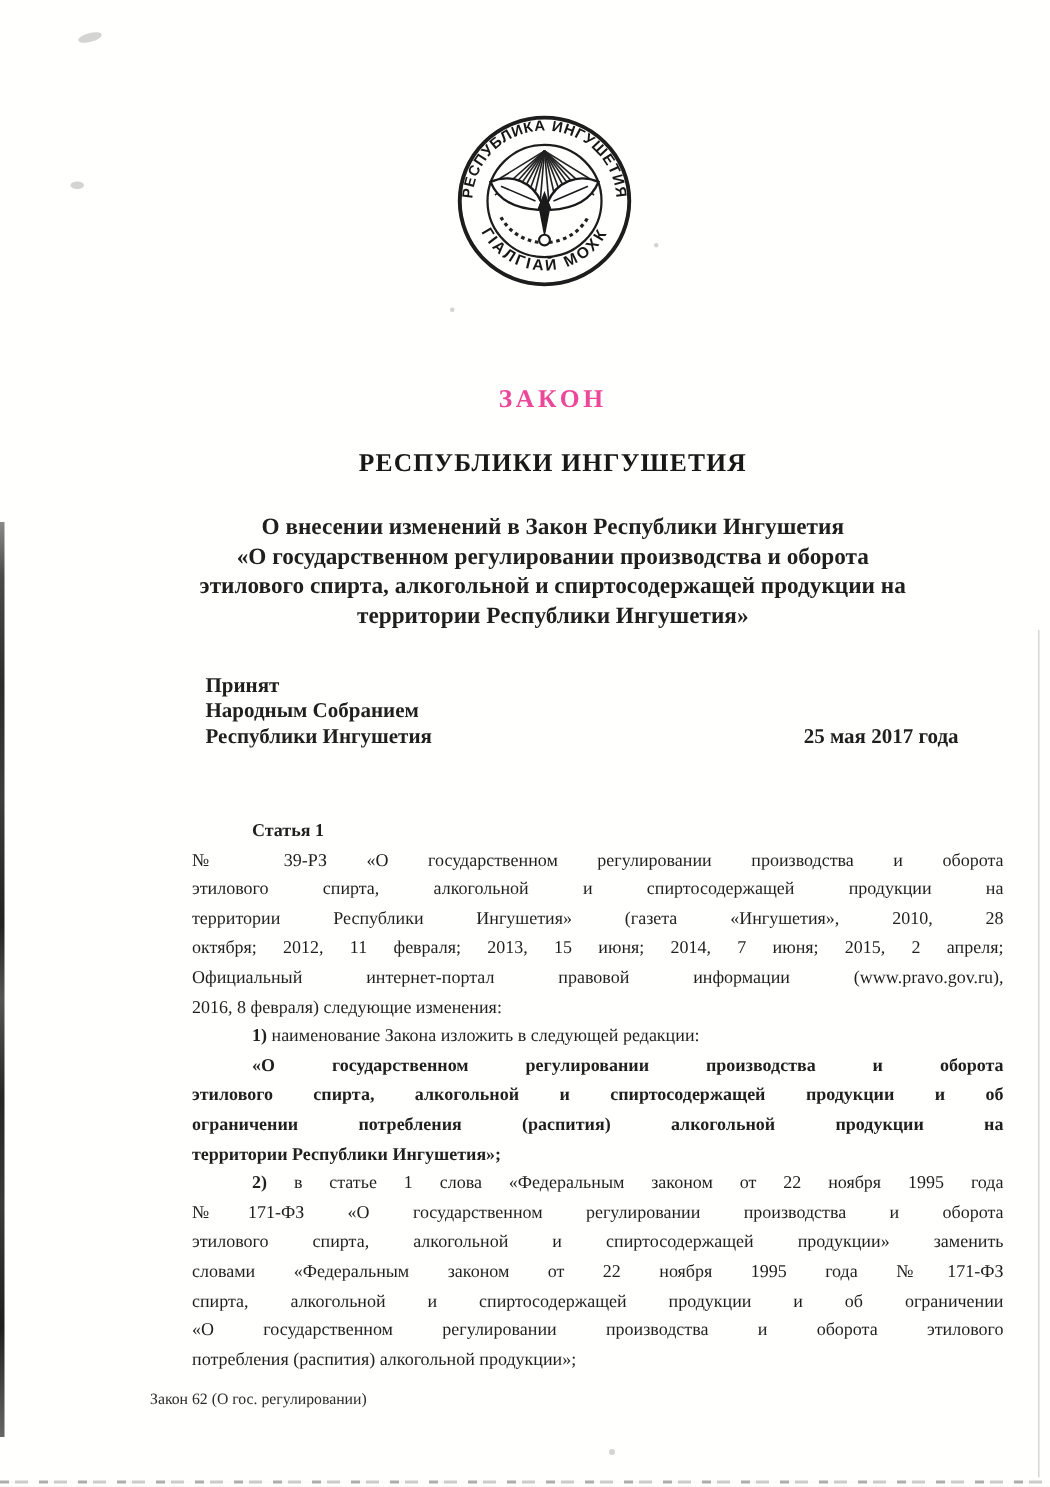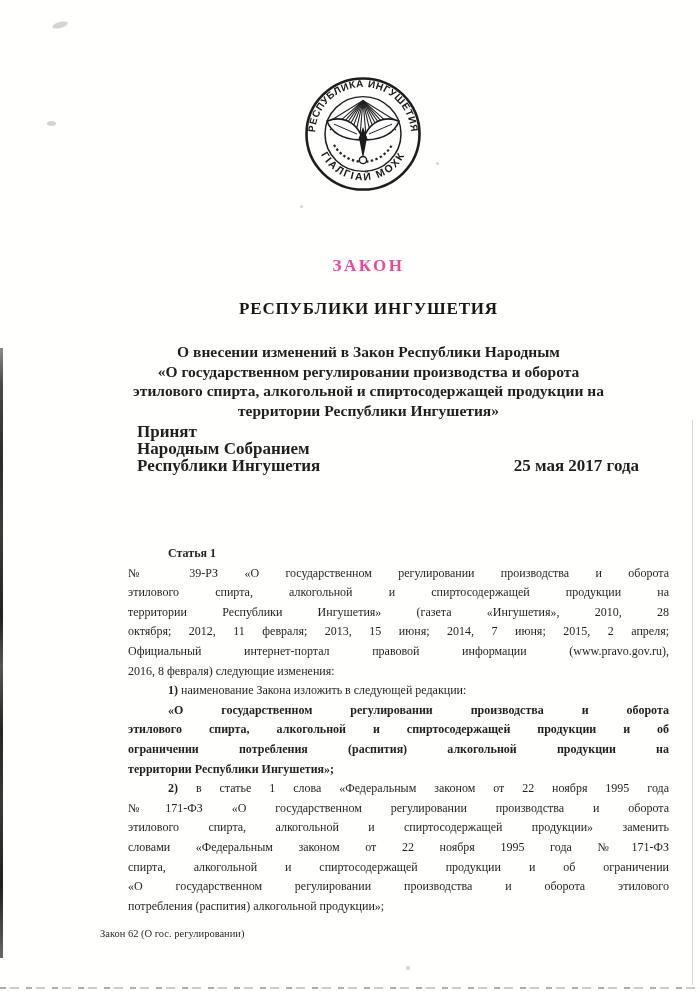--- a/index.html
+++ b/index.html
@@ -40,21 +40,21 @@
   .h-law {
     top:256px; text-align:center; font-size:17px; font-weight:bold;
     letter-spacing:2.5px; color:#ec4899; margin:0;
   }
   .h-rep {
     top:299px; text-align:center; font-size:17px; font-weight:bold;
     letter-spacing:.8px; color:#181818; margin:0;
   }
   .title { top:342px; text-align:center; font-size:15.5px; font-weight:bold; line-height:19.6px; }
   
-  .adoption { top:423px; left:137px; width:502px; position:absolute; font-weight:bold; font-size:17px; line-height:17.2px; }
+  .adoption { top:449px; left:137px; width:502px; position:absolute; font-weight:bold; font-size:14px; line-height:17.2px; }
   .adoption .date { position:absolute; right:0; bottom:0; white-space:nowrap;margin-left:24px; }
   
   .body { top:544px; line-height:19.6px; font-size:12px;margin-left:30px; }
   .para { margin:0; }
   .para.bold { font-weight:bold; }
   .ln { text-align:justify; }
   .ln.j { text-align-last:justify; }
   .ln.last { text-align-last:left; }
   .ln.ind { text-indent:40px; }
   .ln b { font-weight:bold; }
@@ -120,21 +120,21 @@
       <text font-family="Liberation Sans, sans-serif" font-size="10.5" font-weight="bold" fill="#171717" letter-spacing="1.8">
         <textPath href="#arcBot" startOffset="50%" text-anchor="middle">ГIАЛГIАЙ МОХК</textPath>
       </text>
     </svg>
   </div>
 
   <h1 class="col h-law" style="position:absolute;">ЗАКОН</h1>
   <h2 class="col h-rep" style="position:absolute;">РЕСПУБЛИКИ ИНГУШЕТИЯ</h2>
 
   <div class="col title" style="position:absolute;">
-      <div class="tline">О внесении изменений в Закон Республики Народным</div>
+      <div class="tline">О внесении изменений в Закон Республики Ингушетия</div>
       <div class="tline">«О государственном регулировании производства и оборота</div>
       <div class="tline">этилового спирта, алкогольной и спиртосодержащей продукции на</div>
       <div class="tline">территории Республики Ингушетия»</div>
     </div>
 
   <div class="adoption">
     <div>
         <div class="aline">Принят</div>
         <div class="aline">Народным Собранием</div>
         <div class="aline">Республики Ингушетия</div>

